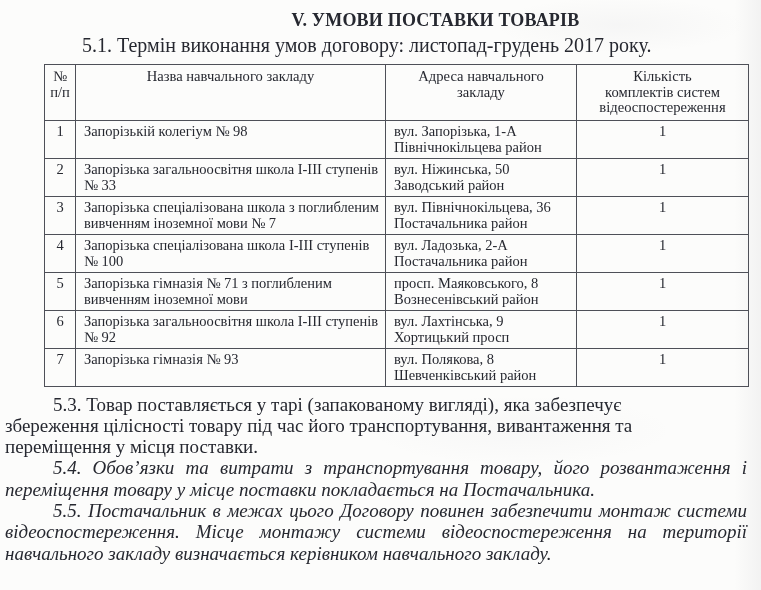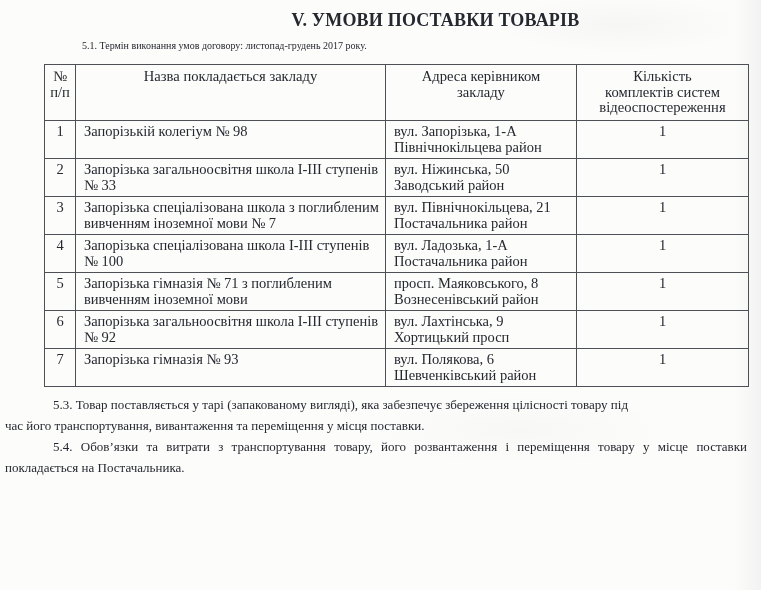--- a/index.html
+++ b/index.html
@@ -23,21 +23,21 @@
     font-size: 18px;
     letter-spacing: 0.2px;
     text-align: center;
     position: relative;
     left: 55px;
     margin: 10px 0 4px 0;
   }
 
   .clause-top {
     margin: 0 0 0 82px;
-    font-size: 10px;
+    font-size: 20px;
     line-height: 21px;
   }
 
   table.schools {
     border-collapse: collapse;
     table-layout: fixed;
     width: 704px;
     margin: 8px 0 0 44px;
   }
   .schools th, .schools td {
@@ -63,25 +63,25 @@
   }
   .schools tbody tr { height: 36px; }
   col.w-num { width: 31px; }
   col.w-name { width: 310px; }
   col.w-addr { width: 191px; }
   col.w-qty { width: 172px; }
 
   .clauses-bottom { margin-top: 7px; }
   .clause-bottom {
     margin: 0 8px 0 5px;
-    font-size: 13px;
+    font-size: 19px;
     line-height: 21.3px;
     text-indent: 48px;
   }
-  .clause-bottom.justify { text-align: justify; width: 742px; }
+  .clause-bottom.justify { text-align: justify; width: 742px; font-style: italic; }
   .clause-bottom.p53 { width: 640px; }
 </style>
 </head>
 <body>
 
 <div class="page">
 
   <div class="title">V. УМОВИ ПОСТАВКИ ТОВАРІВ</div>
 
   <p class="clause-top">5.1. Термін виконання умов договору: листопад-грудень 2017 року.</p>
@@ -92,23 +92,23 @@
         <col class="w-name">
         <col class="w-addr">
         <col class="w-qty">
     </colgroup>
     <thead>
       <tr>
         <th>
           <div>№</div>
           <div>п/п</div>
         </th>
-        <th>Назва покладається закладу</th>
+        <th>Назва навчального закладу</th>
         <th>
-          <div>Адреса керівником</div>
+          <div>Адреса навчального</div>
           <div>закладу</div>
         </th>
         <th>
           <div>Кількість</div>
           <div>комплектів систем</div>
           <div>відеоспостереження</div>
         </th>
       </tr>
     </thead>
     <tbody>
@@ -127,30 +127,30 @@
         <td>
           <div>вул. Ніжинська, 50</div>
           <div>Заводський район</div>
         </td>
         <td class="c-qty">1</td>
       </tr>
       <tr>
         <td class="c-num">3</td>
         <td>Запорізька спеціалізована школа з поглибленим вивченням іноземної мови № 7</td>
         <td>
-          <div>вул. Північнокільцева, 21</div>
+          <div>вул. Північнокільцева, 36</div>
           <div>Постачальника район</div>
         </td>
         <td class="c-qty">1</td>
       </tr>
       <tr>
         <td class="c-num">4</td>
         <td>Запорізька спеціалізована школа І-ІІІ ступенів № 100</td>
         <td>
-          <div>вул. Ладозька, 1-А</div>
+          <div>вул. Ладозька, 2-А</div>
           <div>Постачальника район</div>
         </td>
         <td class="c-qty">1</td>
       </tr>
       <tr>
         <td class="c-num">5</td>
         <td>Запорізька гімназія № 71 з поглибленим вивченням іноземної мови</td>
         <td>
           <div>просп. Маяковського, 8</div>
           <div>Вознесенівський район</div>
@@ -163,26 +163,27 @@
         <td>
           <div>вул. Лахтінська, 9</div>
           <div>Хортицький просп</div>
         </td>
         <td class="c-qty">1</td>
       </tr>
       <tr>
         <td class="c-num">7</td>
         <td>Запорізька гімназія № 93</td>
         <td>
-          <div>вул. Полякова, 6</div>
+          <div>вул. Полякова, 8</div>
           <div>Шевченківський район</div>
         </td>
         <td class="c-qty">1</td>
       </tr>
     </tbody>
   </table>
 
   <div class="clauses-bottom">
     <p class="clause-bottom p53">5.3. Товар поставляється у тарі (запакованому вигляді), яка забезпечує збереження цілісності товару під час його транспортування, вивантаження та переміщення у місця поставки.</p>
     <p class="clause-bottom justify">5.4. Обов’язки та витрати з транспортування товару, його розвантаження і переміщення товару у місце поставки покладається на Постачальника.</p>
+    <p class="clause-bottom justify">5.5. Постачальник в межах цього Договору повинен забезпечити монтаж системи відеоспостереження. Місце монтажу системи відеоспостереження на території навчального закладу визначається керівником навчального закладу.</p>
   </div>
 
 </div>
 
 </body></html>

